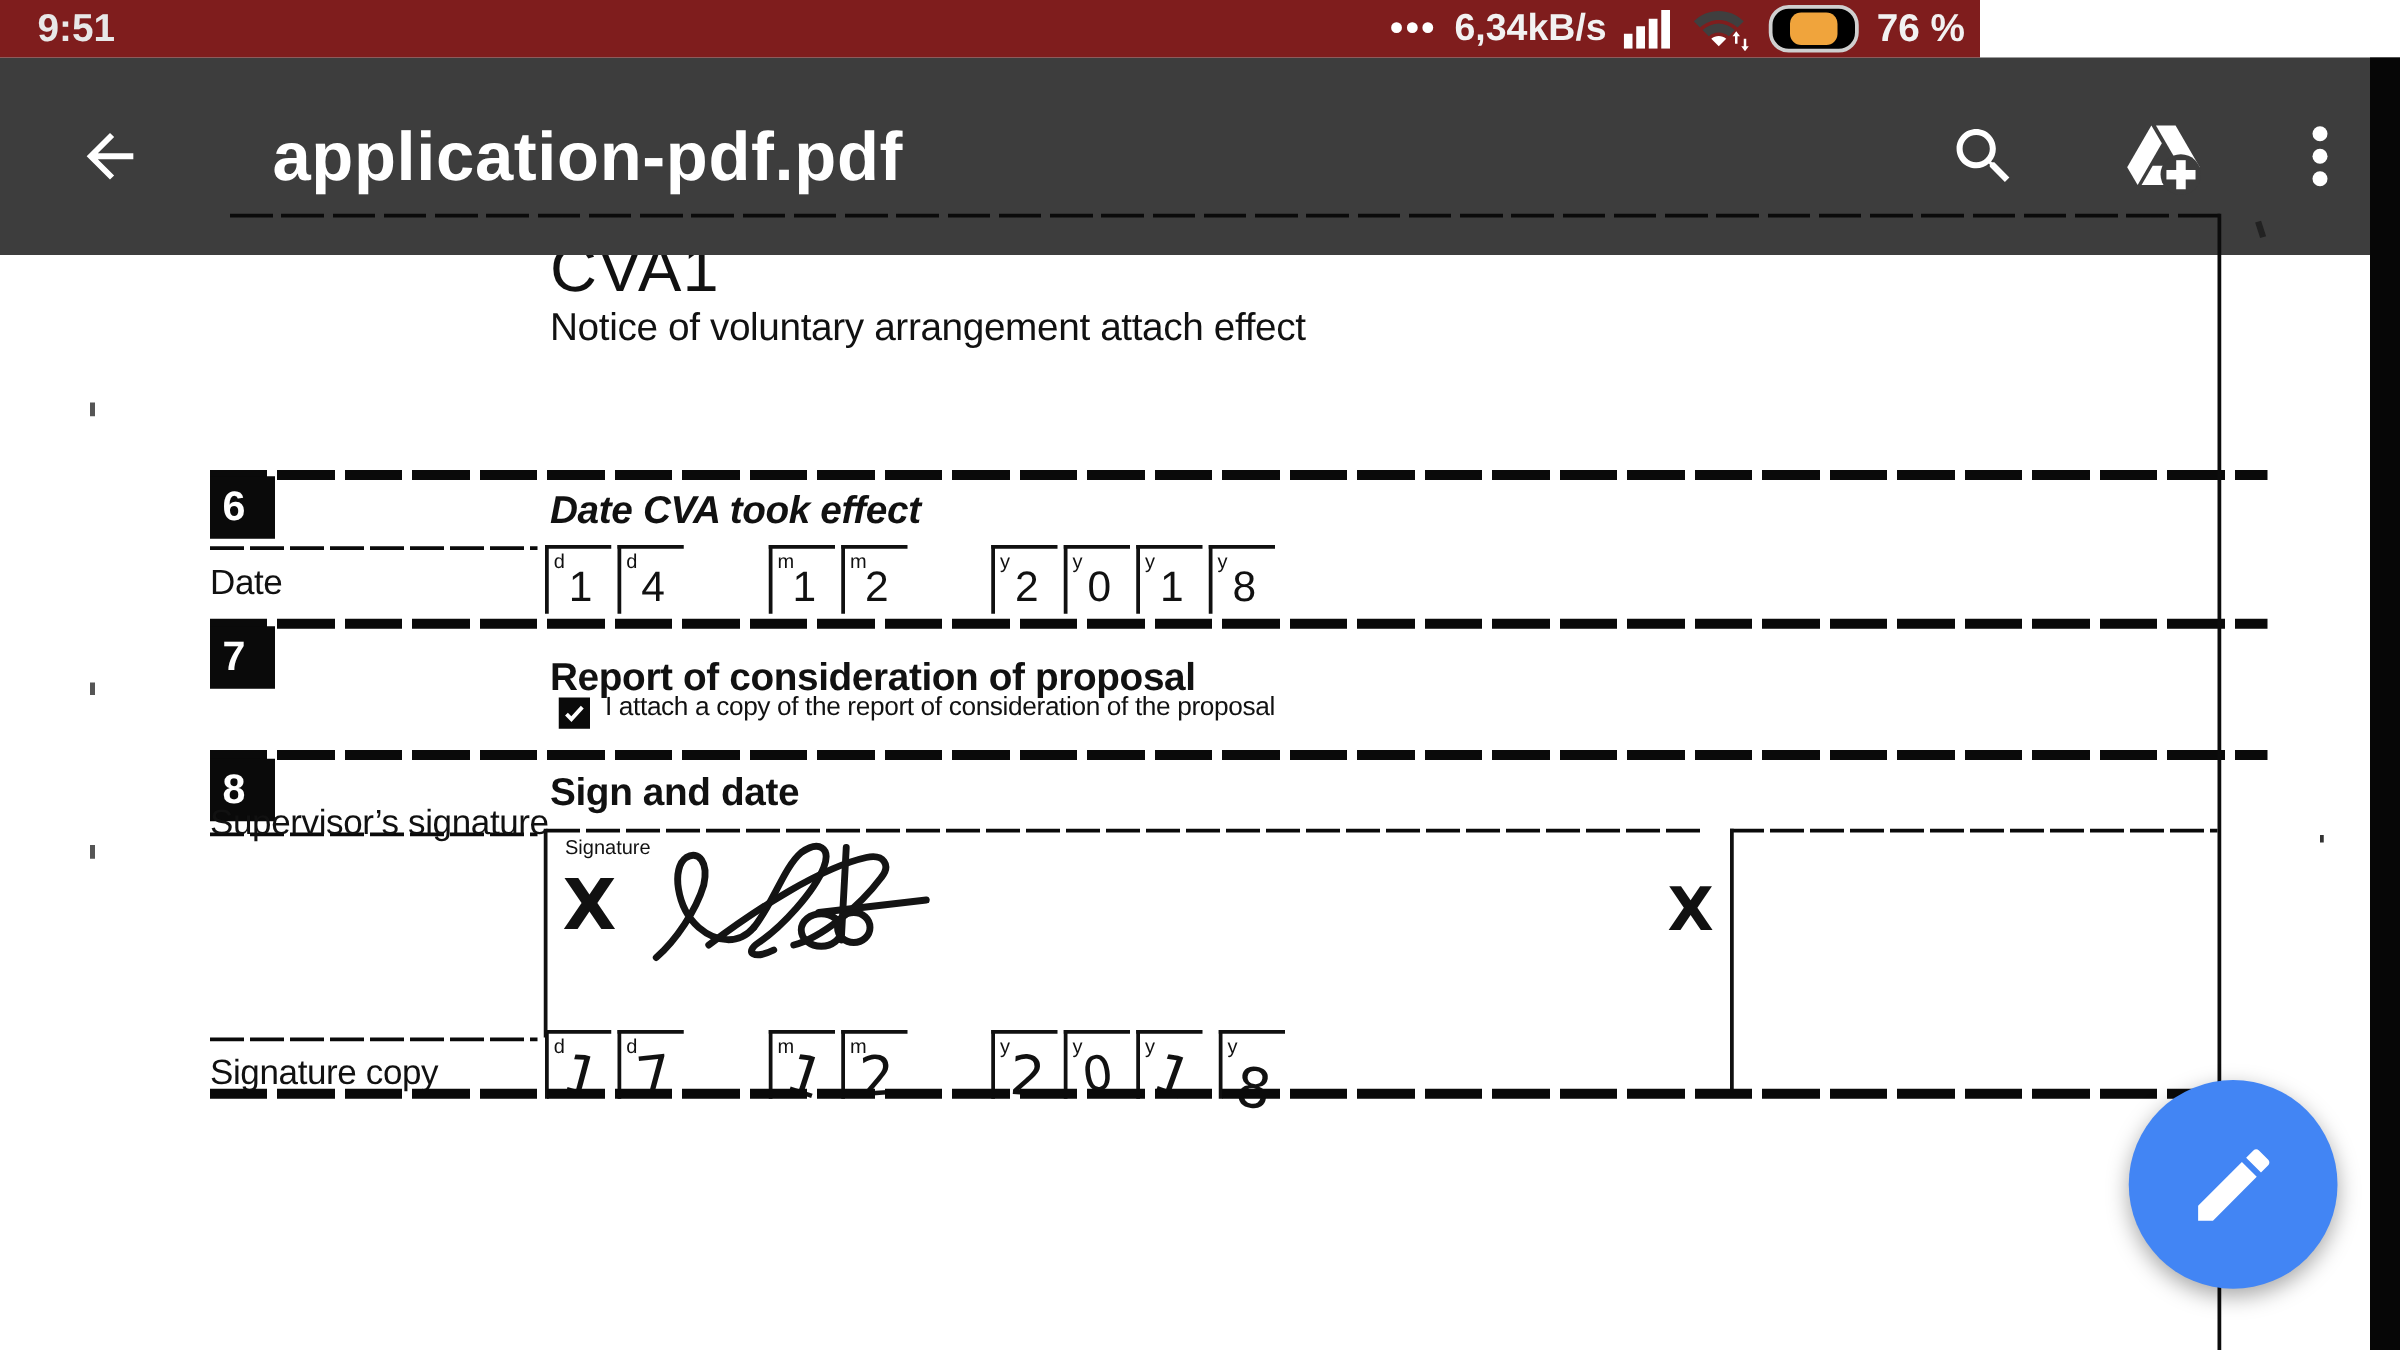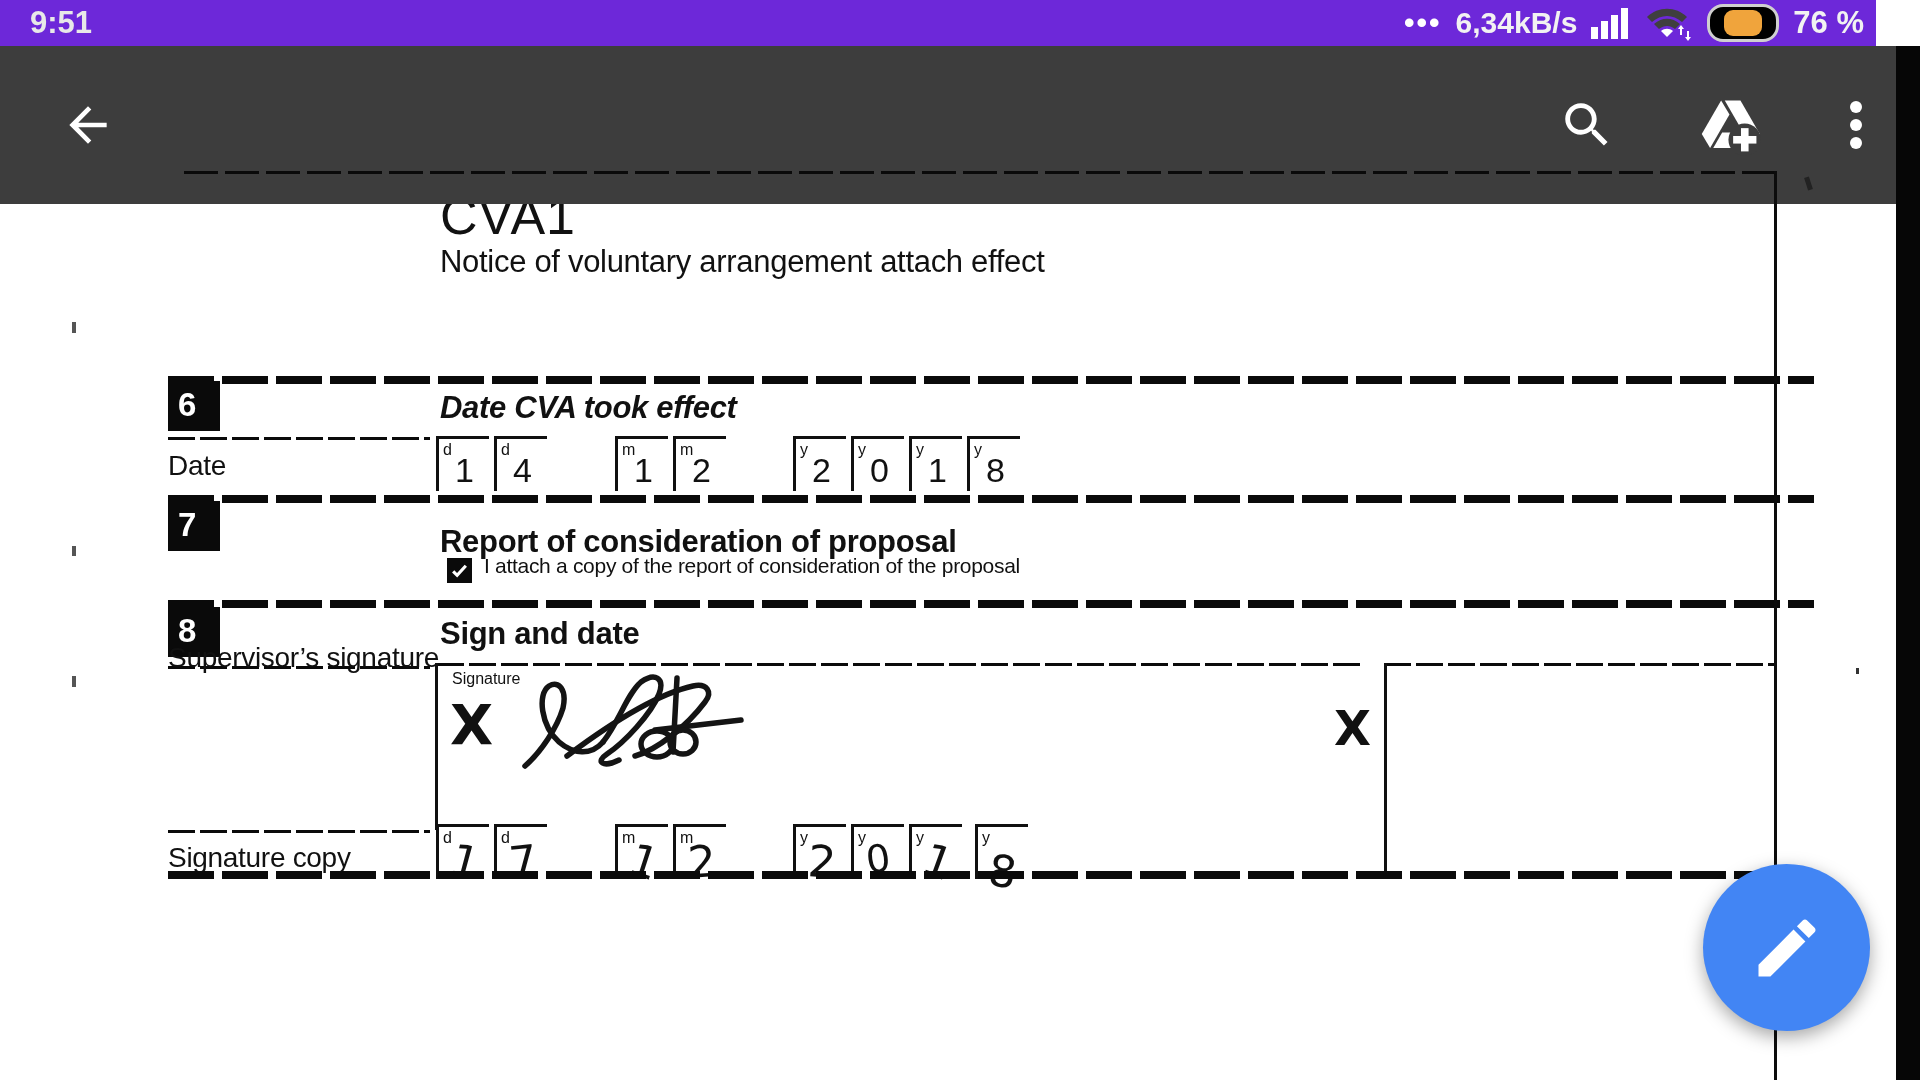--- a/index.html
+++ b/index.html
@@ -1,21 +1,21 @@
 <!DOCTYPE html>
 <html><head>
 <meta charset="utf-8">
 <style>
   html,body{margin:0;padding:0;background:#000;}
   .screen{position:relative;width:1920px;height:1080px;overflow:hidden;background:#fff;
           font-family:"Liberation Sans",sans-serif;}
   .abs{position:absolute;}
 
   
-  .status-bar{position:absolute;left:0;top:0;width:1876px;height:46px;background:#6d28d9;z-index:30;}
+  .status-bar{position:absolute;left:0;top:0;width:1584px;height:46px;background:#7f1d1d;z-index:30;}
   .sb-time{position:absolute;left:30px;top:0;height:46px;line-height:46px;color:#e8e8e8;
            font-size:31px;font-weight:700;}
   .sb-right{position:absolute;right:12px;top:0;height:46px;display:flex;align-items:center;gap:14px;}
   .sb-dots{color:#fff;font-size:30px;font-weight:700;letter-spacing:2px;line-height:46px;}
   .sb-speed{color:#f2f2f2;font-size:30px;font-weight:700;}
   .sb-pct{color:#f2f2f2;font-size:31px;font-weight:700;}
   .battery{position:relative;width:66px;height:32px;border:3px solid #cfcfcf;border-radius:16px;background:#000;}
   .battery-fill{position:absolute;top:3px;bottom:3px;left:14px;width:38px;background:#f0a43c;border-radius:9px;}
 
   
@@ -197,20 +197,21 @@
   <div class="page-right-border"></div>
   <div class="artifact" style="left:1806px;top:177px;width:5px;height:13px;background:#222;transform:rotate(-18deg);z-index:25;"></div>
   <div class="right-strip"></div>
 
   <div class="app-bar">
     <div class="ab-btn" style="left:48px;width:80px;">
       <svg width="56" height="56" viewBox="0 0 24 24">
         <path d="M20 11H7.83l5.59-5.59L12 4l-8 8 8 8 1.41-1.41L7.83 13H20v-2z" fill="#fff"></path>
       </svg>
     </div>
+    <div class="ab-title">application-pdf.pdf</div>
     <div class="ab-btn" style="left:1548px;width:78px;">
       <svg width="58" height="58" viewBox="0 0 24 24">
         <path d="M15.5 14h-.79l-.28-.27C15.41 12.59 16 11.11 16 9.5 16 5.91 13.09 3 9.5 3S3 5.91 3 9.5 5.91 16 9.5 16c1.61 0 3.09-.59 4.23-1.57l.27.28v.79l5 4.99L20.49 19l-4.99-5zm-6 0C7.01 14 5 11.99 5 9.5S7.01 5 9.5 5 14 7.01 14 9.5 11.99 14 9.5 14z" fill="#fff"></path>
       </svg>
     </div>
     <div class="ab-btn" style="left:1688px;width:84px;">
       <svg width="68" height="64" viewBox="0 0 26 24">
         <path d="M9.6 2.6 L2.2 15.4 L5.4 20.8 L12.8 8 Z" fill="#fff"></path>
         <path d="M11 2.6 L17 2.6 L24.4 15.4 L18.4 15.4 Z" fill="#fff"></path>
         <path d="M6.6 20.8 L10 14.9 L23.7 14.9 L20.3 20.8 Z" fill="#fff"></path>

